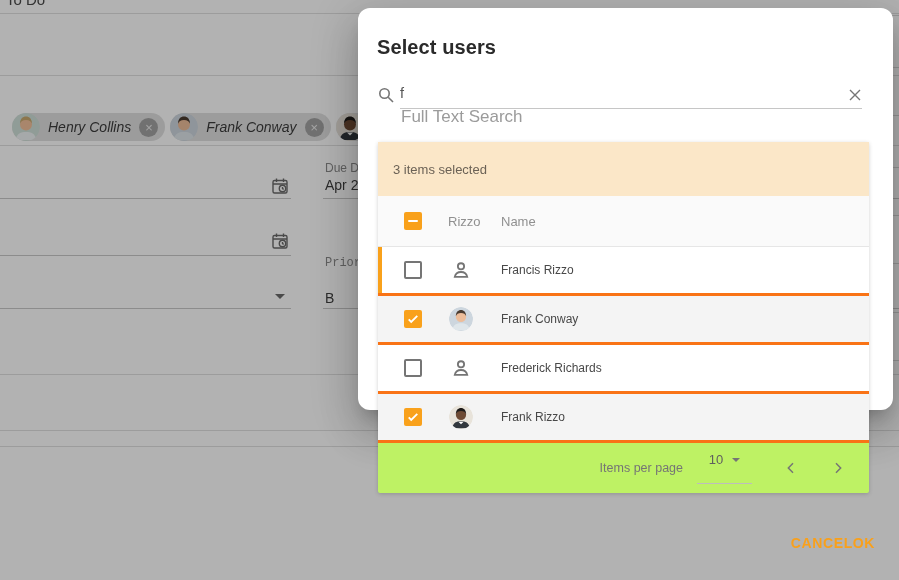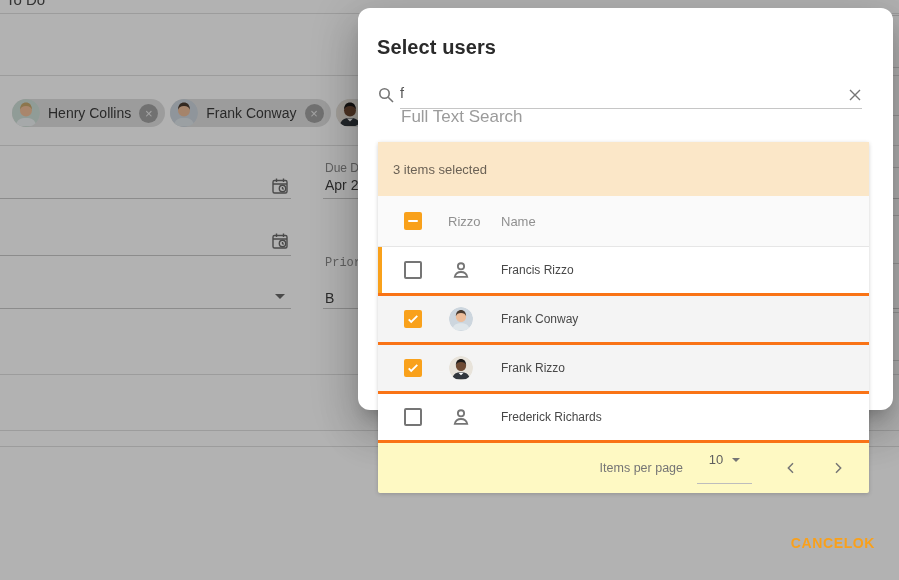--- a/index.html
+++ b/index.html
@@ -11,21 +11,21 @@
     font-family: "Liberation Sans", sans-serif;
     color: #3f3f3f;
   }
 
   
   .bg { position: absolute; inset: 0; }
   .hline { position: absolute; height: 1px; background: #e0e0e0; }
   .funderline { position: absolute; height: 1px; background: #c9c9c9; }
   .todo-value { position: absolute; left: 6px; top: -9px; font-size: 15px; color: #4a4a4a; }
 
-  .chips { position: absolute; left: 12px; top: 99px; display: flex; gap: 5px; }
+  .chips { position: absolute; left: 12px; top: 113px; display: flex; gap: 5px; font-style: italic; }
   .chip {
     height: 28px; border-radius: 14px; background: #e0e0e0;
     display: flex; align-items: center; padding-right: 7px;
     font-size: 14px; color: #3c3c3c; white-space: nowrap;
   }
   .chip .avatar { margin-right: 8px; }
   .chip-remove {
     width: 19px; height: 19px; border-radius: 50%; background: #a3a3a3;
     margin-left: 8px; display: flex; align-items: center; justify-content: center;
     color: #ececec; font-size: 13px; line-height: 1; cursor: pointer;
@@ -64,21 +64,21 @@
     position: absolute; left: 42px; top: 74px; width: 430px; height: 22px;
     border: none; outline: none; font-size: 14.5px; color: #555; background: transparent;
     font-family: "Liberation Sans", sans-serif; padding: 0;
   }
   .search-underline { position: absolute; left: 42px; top: 100px; width: 462px; height: 1px; background: #c6c6c6; }
   .search-hint { position: absolute; left: 43px; top: 99px; font-size: 17px; color: #9b9b9b; }
   .search-clear { position: absolute; left: 489px; top: 79px; width: 16px; height: 16px; cursor: pointer; }
 
   .card {
     position: absolute; left: 20px; top: 134px; width: 491px; height: 351px;
-    background: #fef9c3; border-radius: 2px; box-shadow: 0 1px 4px rgba(0,0,0,.18);
+    background: #bef264; border-radius: 2px; box-shadow: 0 1px 4px rgba(0,0,0,.18);
   }
   .banner {
     height: 54px; background: #fbe7c8; display: flex; align-items: center;
     padding-left: 15px; font-size: 13px; color: #6b6256;
   }
   .thead {
     height: 51px; background: #fafafa; border-bottom: 1px solid #e6e6e6;
     position: relative; font-size: 13px; color: #909090;
   }
   .col-cb   { position: absolute; left: 26px;  top: 50%; transform: translateY(-50%); }
@@ -258,51 +258,51 @@
               <circle cx="14" cy="14" r="14" fill="#cdd6de"></circle>
               <path d="M3.5 27c1.5-6.5 5.2-8 10.5-8s9 1.5 10.5 8z" fill="#dfe6ea"></path>
               <circle cx="14" cy="11.5" r="6" fill="#edbd9a"></circle>
               <path d="M8 10.8c0-4.8 2.6-7.3 6-7.3s6 2.5 6 7.3c-1.2-2.7-2.5-3.8-6-3.8s-4.8 1.1-6 3.8z" fill="#4a3b30"></path>
             </svg>
           </span>
       </span>
       <span class="col-name">Frank Conway</span>
     </div>
 
+    <div class="row">
+      <span class="col-cb checkbox unchecked"></span>
+      <span class="col-icon">
+        <svg class="person-icon" viewBox="0 0 24 24" fill="none" stroke="#757575" stroke-width="2">
+            <circle cx="12" cy="8" r="3.4"></circle>
+            <path d="M5.2 19.5c.8-3.8 3.3-5.3 6.8-5.3s6 1.5 6.8 5.3z"></path>
+          </svg>
+      </span>
+      <span class="col-name">Frederick Richards</span>
+    </div>
+
     <div class="row sel">
       <span class="col-cb checkbox checked">
         <svg viewBox="0 0 18 18" width="14" height="14" fill="none" stroke="#fff" stroke-width="2.4">
             <path d="M3.5 9.5l3.2 3.2 7.8-7.8"></path>
           </svg>
       </span>
       <span class="col-icon">
         <span class="avatar avatar-sm">
             <svg viewBox="0 0 28 28">
               <circle cx="14" cy="14" r="14" fill="#e8e3da"></circle>
               <path d="M3.5 27c1.5-6.5 5.2-8 10.5-8s9 1.5 10.5 8z" fill="#32373d"></path>
               <path d="M11 19.5h6l-3 3z" fill="#ffffff"></path>
               <circle cx="14" cy="11.5" r="6" fill="#6e4a33"></circle>
               <path d="M8 10.8c0-4.8 2.6-7.3 6-7.3s6 2.5 6 7.3c-1.2-2.7-2.5-3.8-6-3.8s-4.8 1.1-6 3.8z" fill="#1d1a18"></path>
             </svg>
           </span>
       </span>
       <span class="col-name">Frank Rizzo</span>
     </div>
 
-    <div class="row">
-      <span class="col-cb checkbox unchecked"></span>
-      <span class="col-icon">
-        <svg class="person-icon" viewBox="0 0 24 24" fill="none" stroke="#757575" stroke-width="2">
-            <circle cx="12" cy="8" r="3.4"></circle>
-            <path d="M5.2 19.5c.8-3.8 3.3-5.3 6.8-5.3s6 1.5 6.8 5.3z"></path>
-          </svg>
-      </span>
-      <span class="col-name">Frederick Richards</span>
-    </div>
-
     <div class="paginator">
       <span class="pp-label">Items per page</span>
       <span class="page-size">
         <span>10</span>
         <span class="caret"></span>
       </span>
       <span class="pager-btn">
         <svg viewBox="0 0 24 24" width="16" height="16" fill="none" stroke="#757575" stroke-width="2.2">
             <path d="M15 5l-7 7 7 7"></path>
           </svg>

